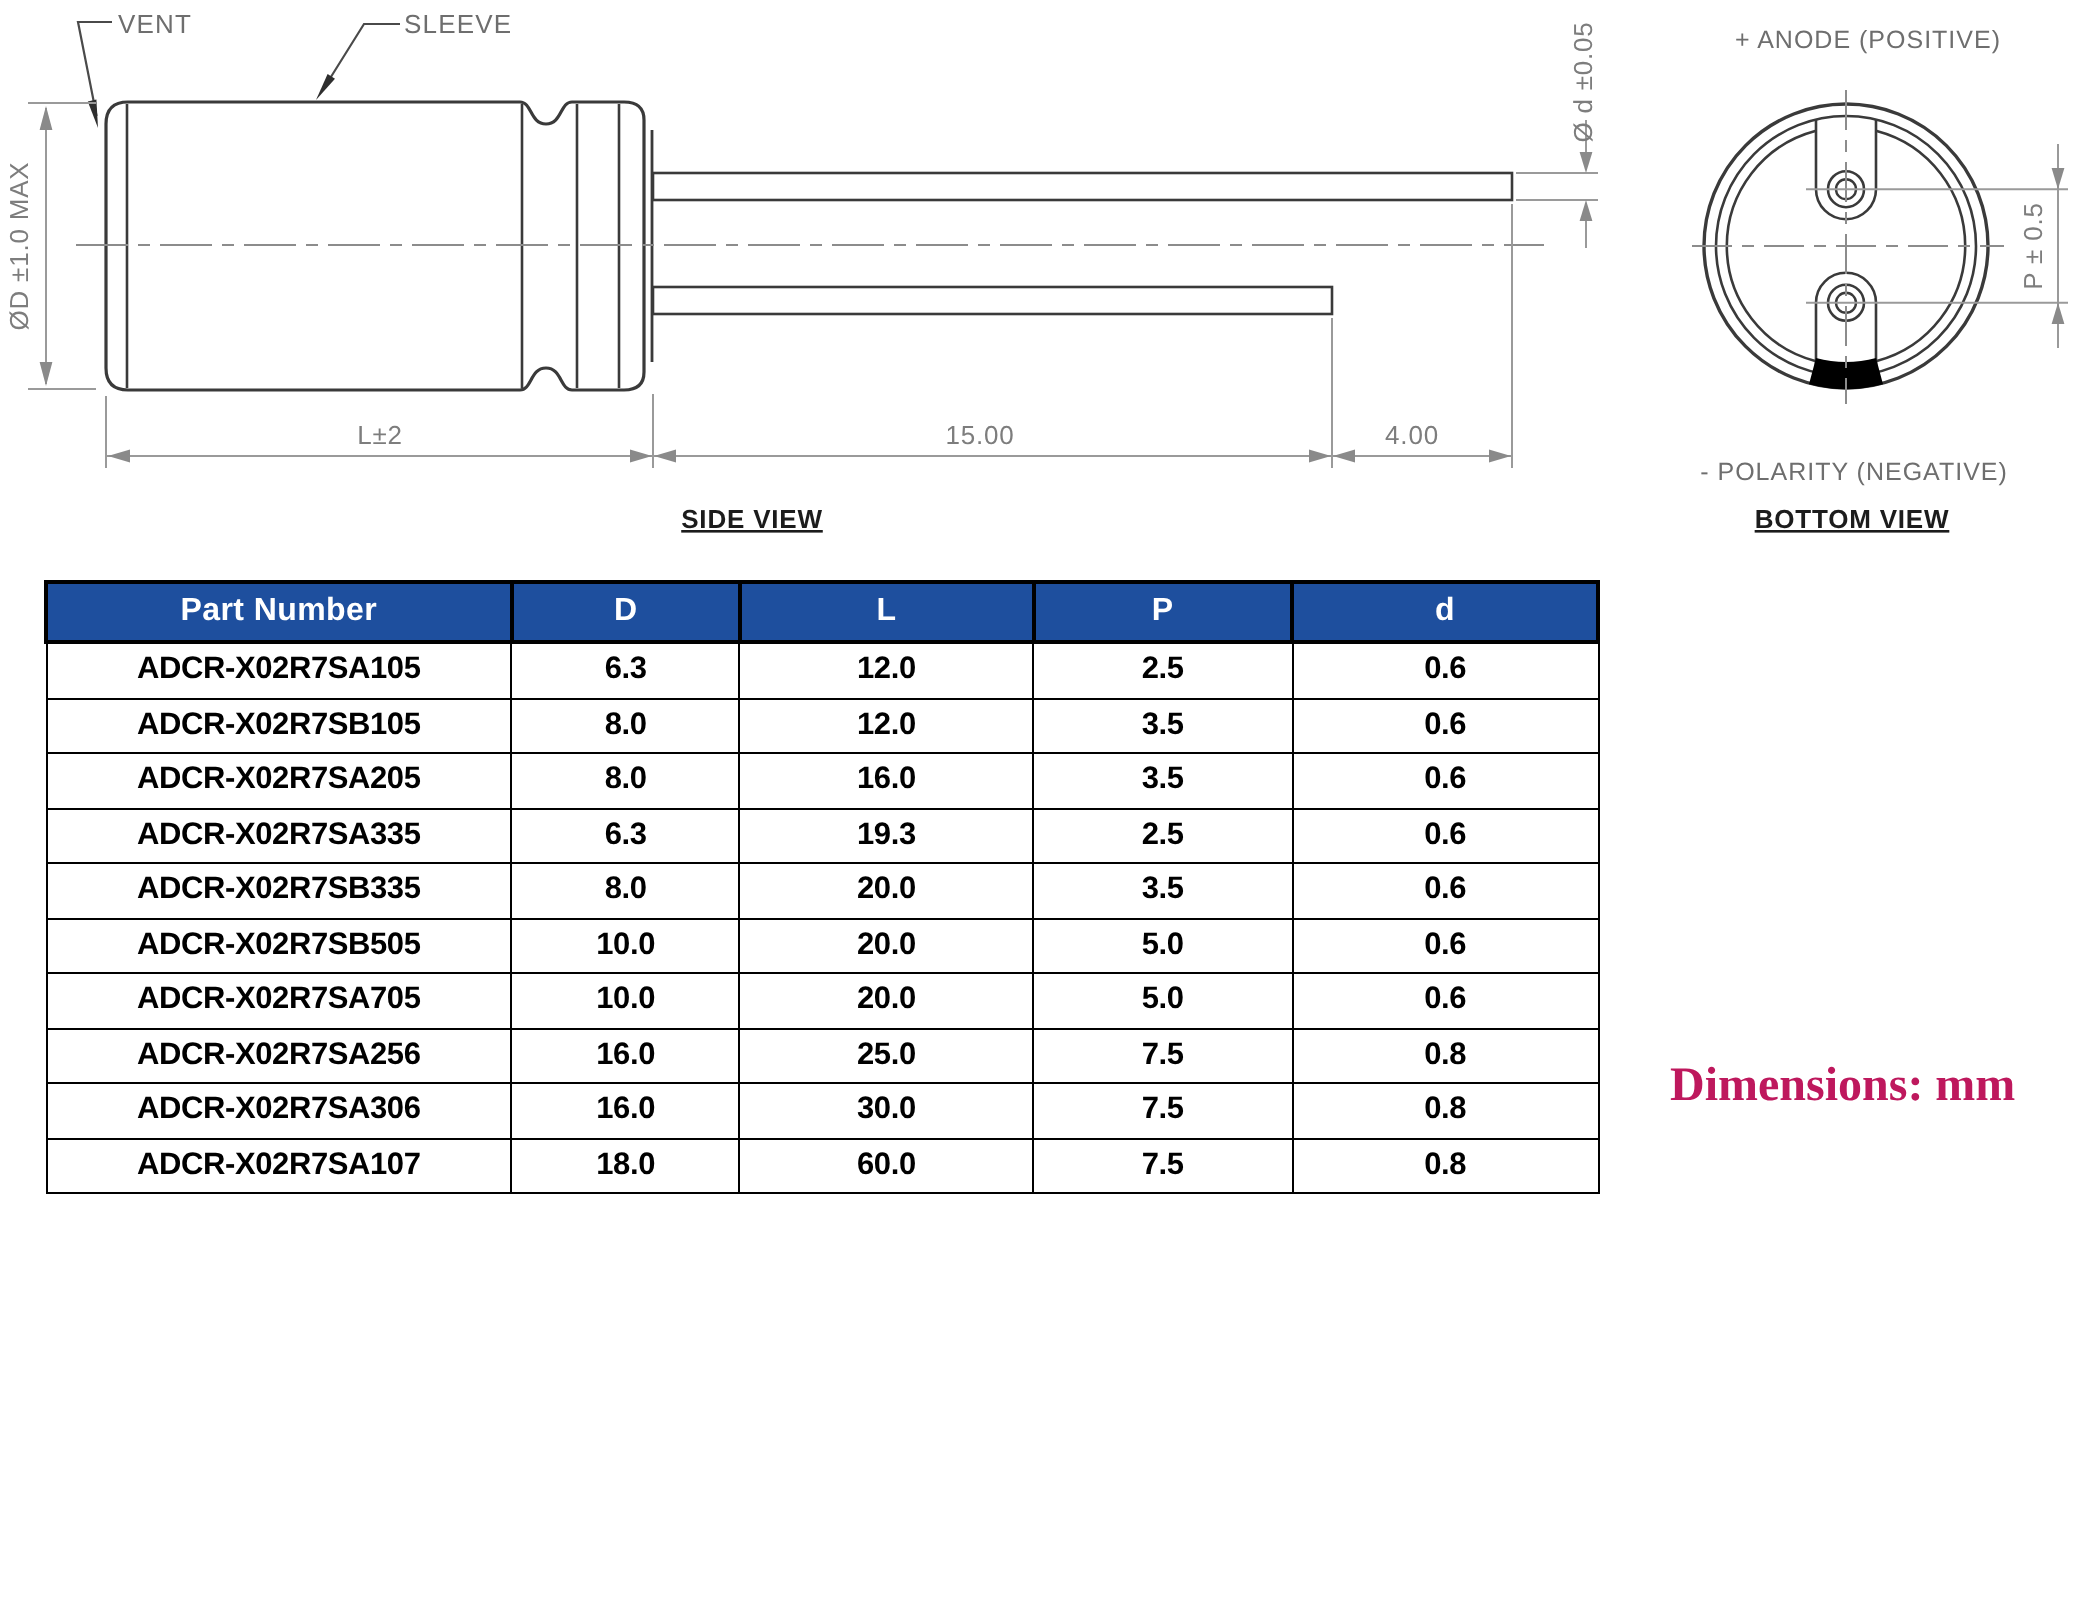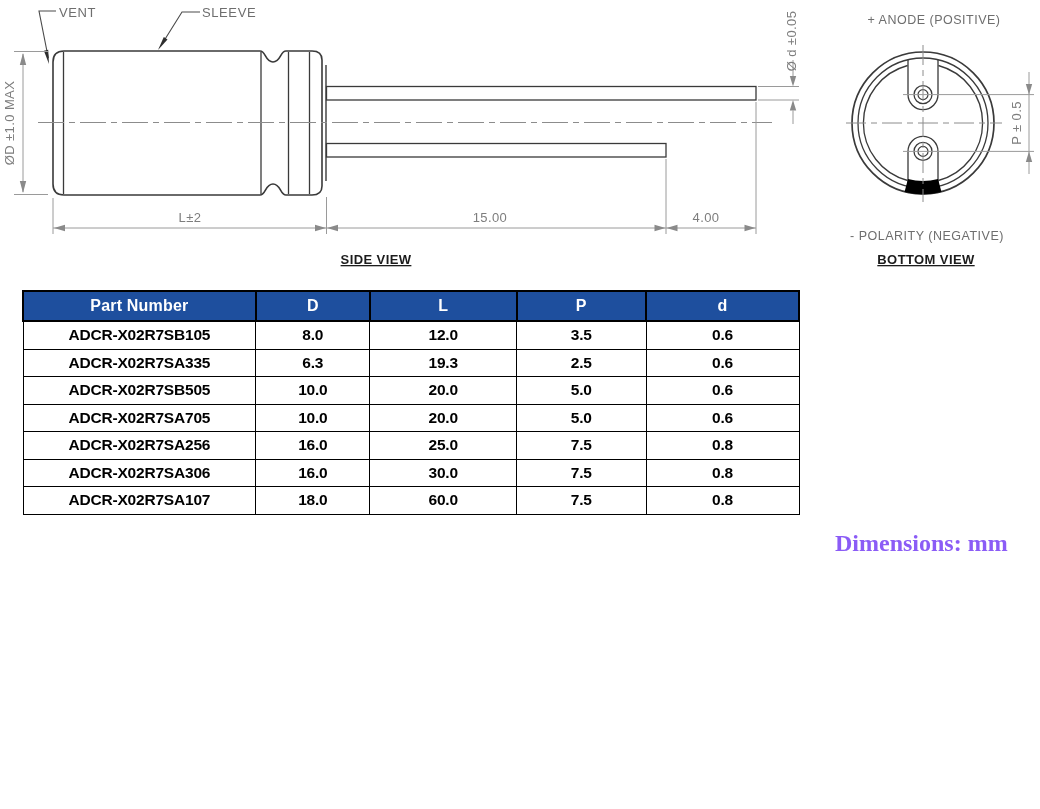--- a/index.html
+++ b/index.html
@@ -11,21 +11,21 @@
   .callout-text{fill:#6e6e6e;font-size:13px;letter-spacing:.6px;}
   .caption-text{fill:#1c1c1c;font-size:13px;font-weight:bold;letter-spacing:.4px;text-decoration:underline;}
   .note-gray{fill:#6e6e6e;font-size:12.5px;letter-spacing:.5px;}
 
   table.spec-table{position:absolute;left:22px;top:290px;width:778px;border-collapse:collapse;
                    table-layout:fixed;font-weight:bold;}
   table.spec-table th{height:26px;font-size:16px;border:2px solid #000;letter-spacing:.2px;}
   table.spec-table td{height:24.5px;font-size:15.5px;text-align:center;border:1.6px solid #000;
                       color:#000;letter-spacing:-0.2px;}
   .dim-note{position:absolute;left:835px;top:530px;font-family:"Liberation Serif",serif;
-            font-weight:bold;font-size:24px;color:#8b5cf6;}
+            font-weight:bold;font-size:24px;color:#be185d;}
 </style>
 </head>
 <body>
 
 <div id="canvas">
 
   <svg width="1040" height="285" viewBox="0 0 1040 285">
 
     <g>
 
@@ -142,31 +142,52 @@
       <tr>
         <th style="background: rgb(30, 79, 158); color: rgb(255, 255, 255);">Part Number</th>
         <th style="background: rgb(30, 79, 158); color: rgb(255, 255, 255);">D</th>
         <th style="background: rgb(30, 79, 158); color: rgb(255, 255, 255);">L</th>
         <th style="background: rgb(30, 79, 158); color: rgb(255, 255, 255);">P</th>
         <th style="background: rgb(30, 79, 158); color: rgb(255, 255, 255);">d</th>
       </tr>
     </thead>
     <tbody>
         <tr>
+          <td>ADCR-X02R7SA105</td>
+          <td>6.3</td>
+          <td>12.0</td>
+          <td>2.5</td>
+          <td>0.6</td>
+        </tr>
+        <tr>
           <td>ADCR-X02R7SB105</td>
           <td>8.0</td>
           <td>12.0</td>
           <td>3.5</td>
           <td>0.6</td>
         </tr>
         <tr>
+          <td>ADCR-X02R7SA205</td>
+          <td>8.0</td>
+          <td>16.0</td>
+          <td>3.5</td>
+          <td>0.6</td>
+        </tr>
+        <tr>
           <td>ADCR-X02R7SA335</td>
           <td>6.3</td>
           <td>19.3</td>
           <td>2.5</td>
+          <td>0.6</td>
+        </tr>
+        <tr>
+          <td>ADCR-X02R7SB335</td>
+          <td>8.0</td>
+          <td>20.0</td>
+          <td>3.5</td>
           <td>0.6</td>
         </tr>
         <tr>
           <td>ADCR-X02R7SB505</td>
           <td>10.0</td>
           <td>20.0</td>
           <td>5.0</td>
           <td>0.6</td>
         </tr>
         <tr>

